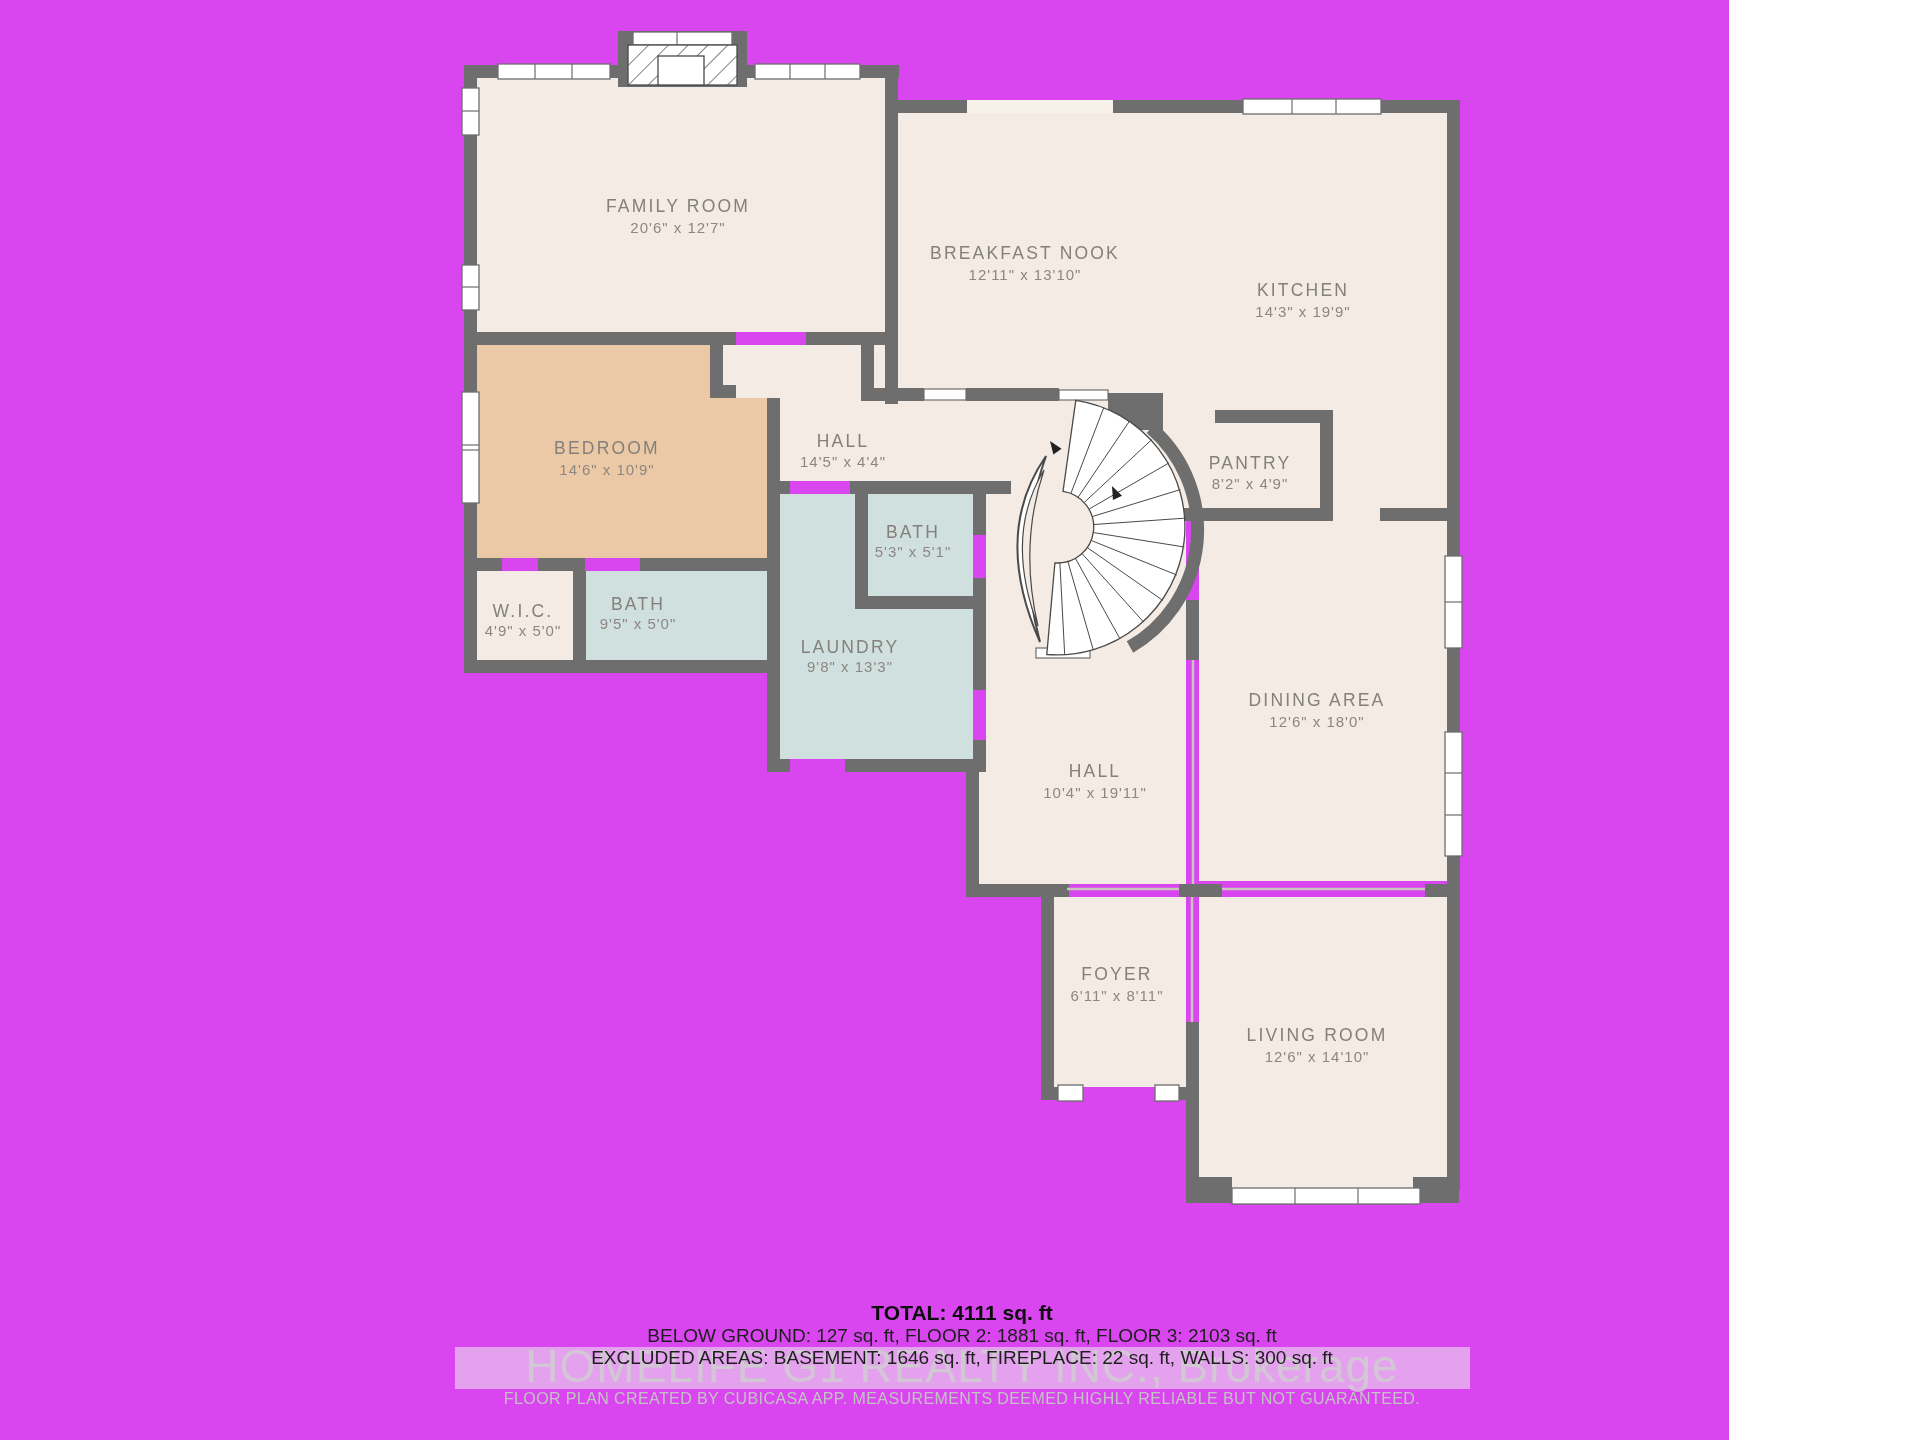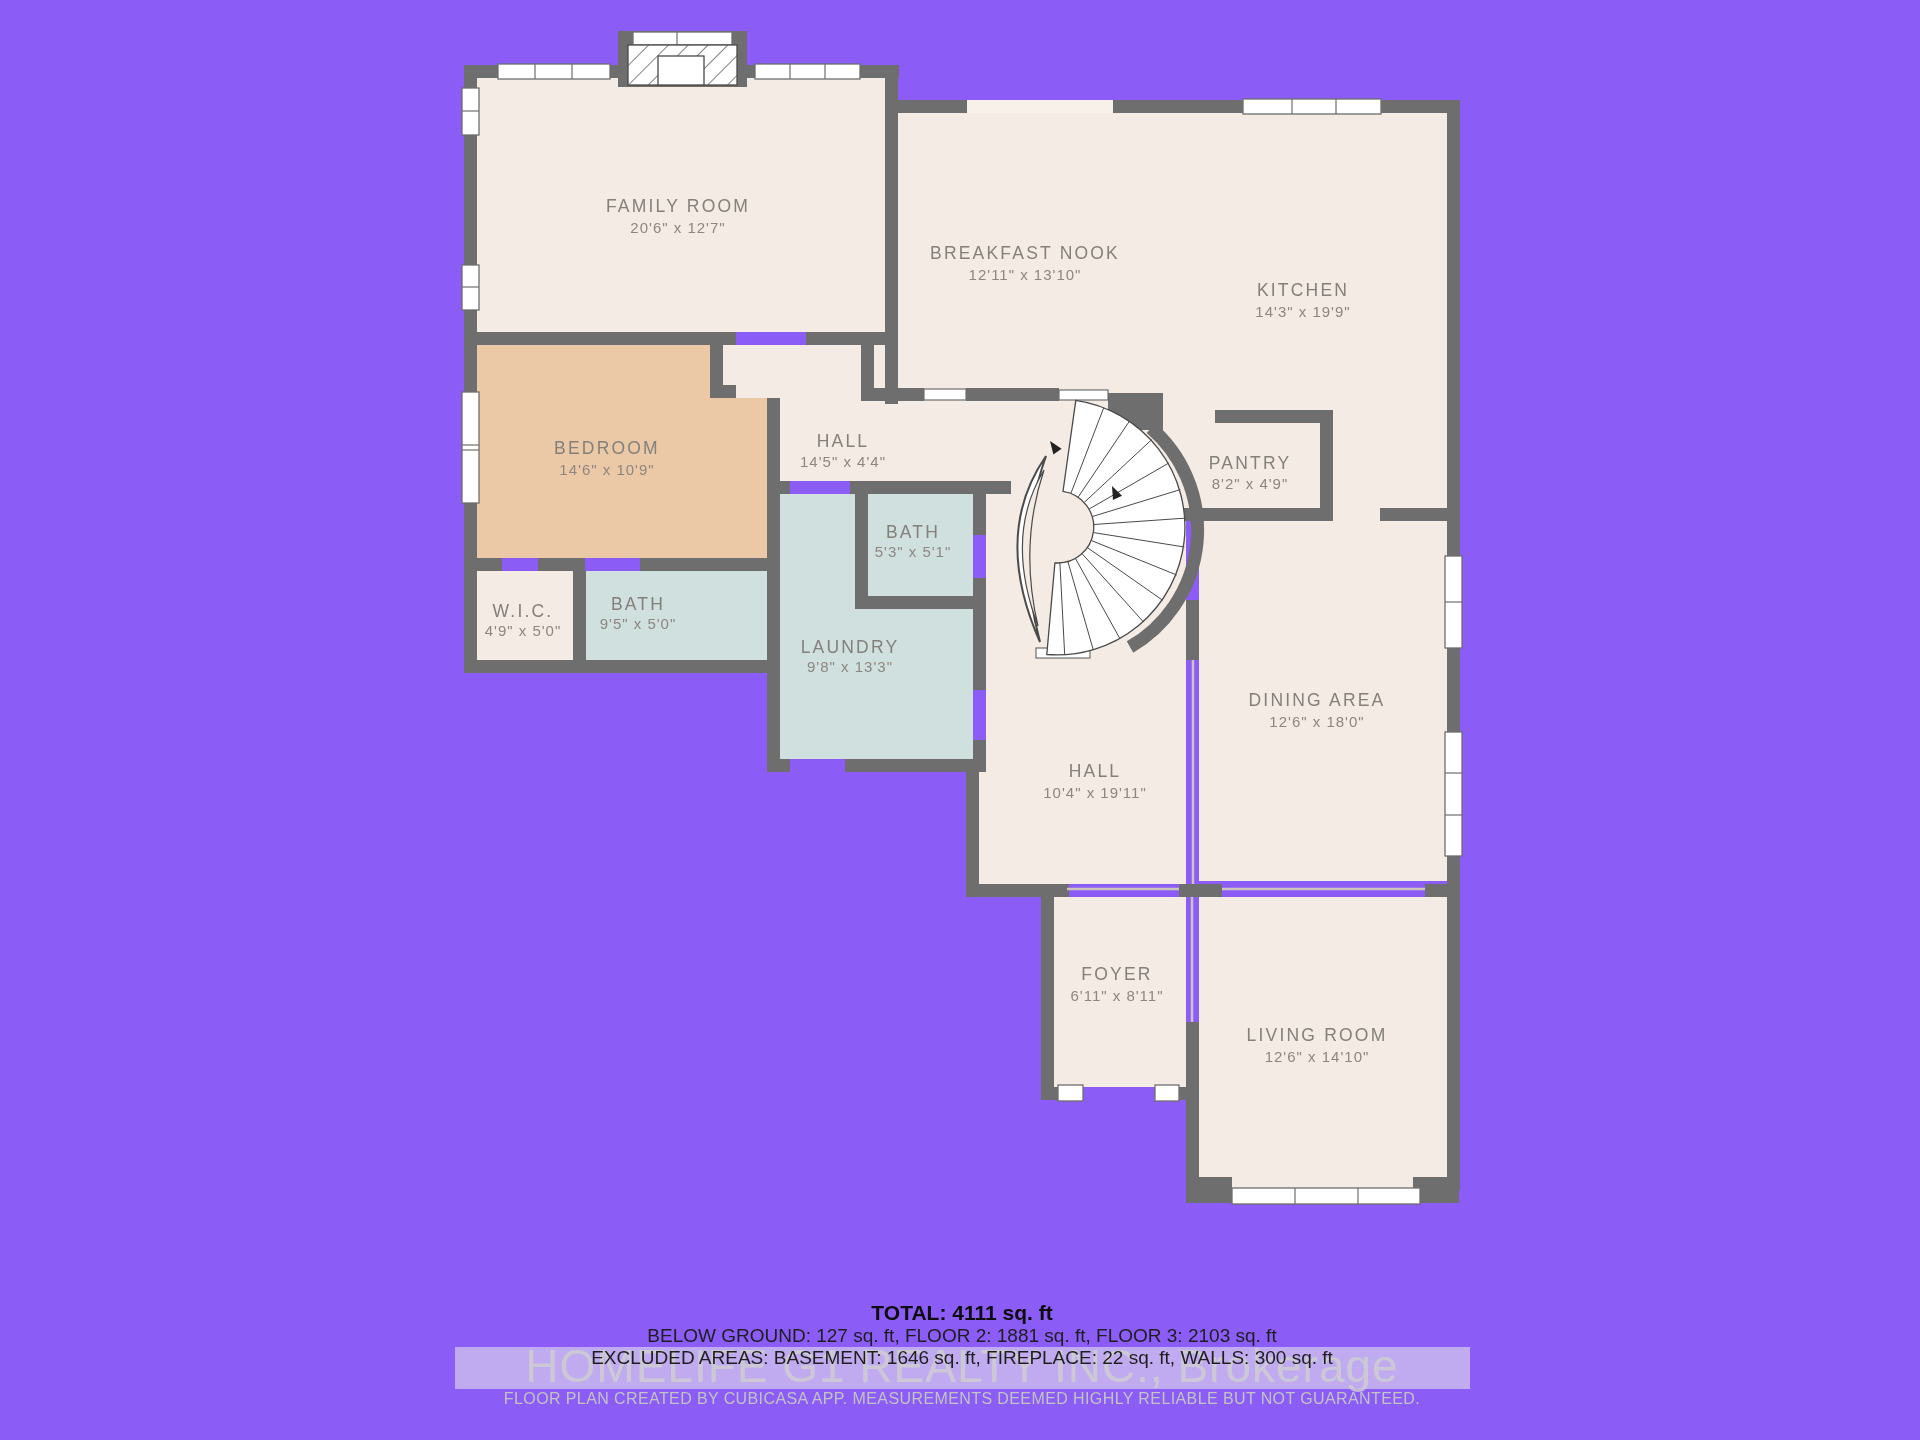--- a/index.html
+++ b/index.html
@@ -1,16 +1,16 @@
 <!DOCTYPE html>
 <html><head>
 <meta charset="utf-8">
 <style>
   html,body{margin:0;padding:0;background:#ffffff;}
-  #stage{position:relative;width:1920px;height:1440px;background:#8b5cf6;overflow:hidden;
+  #stage{position:relative;width:1729px;height:1440px;background:#d946ef;overflow:hidden;
          font-family:"Liberation Sans",sans-serif;}
   svg text{font-family:"Liberation Sans",sans-serif;}
   .room-name{font-size:17.5px;letter-spacing:2.2px;fill:#84807b;}
   .room-dims{font-size:15px;letter-spacing:1px;fill:#8d8781;}
   .f-total{font-size:21px;font-weight:bold;fill:#0d0d0d;}
   .f-line{font-size:19px;fill:#1e1e1e;}
   .f-watermark{font-size:46px;fill:#d0d0d0;opacity:.8;letter-spacing:1px;}
   .f-disclaimer{font-size:16px;fill:#c3c3c3;letter-spacing:.4px;}
   .wall{fill:#6e6e6e;}
   .win{fill:#ffffff;stroke:#6e6e6e;stroke-width:1.3;}

